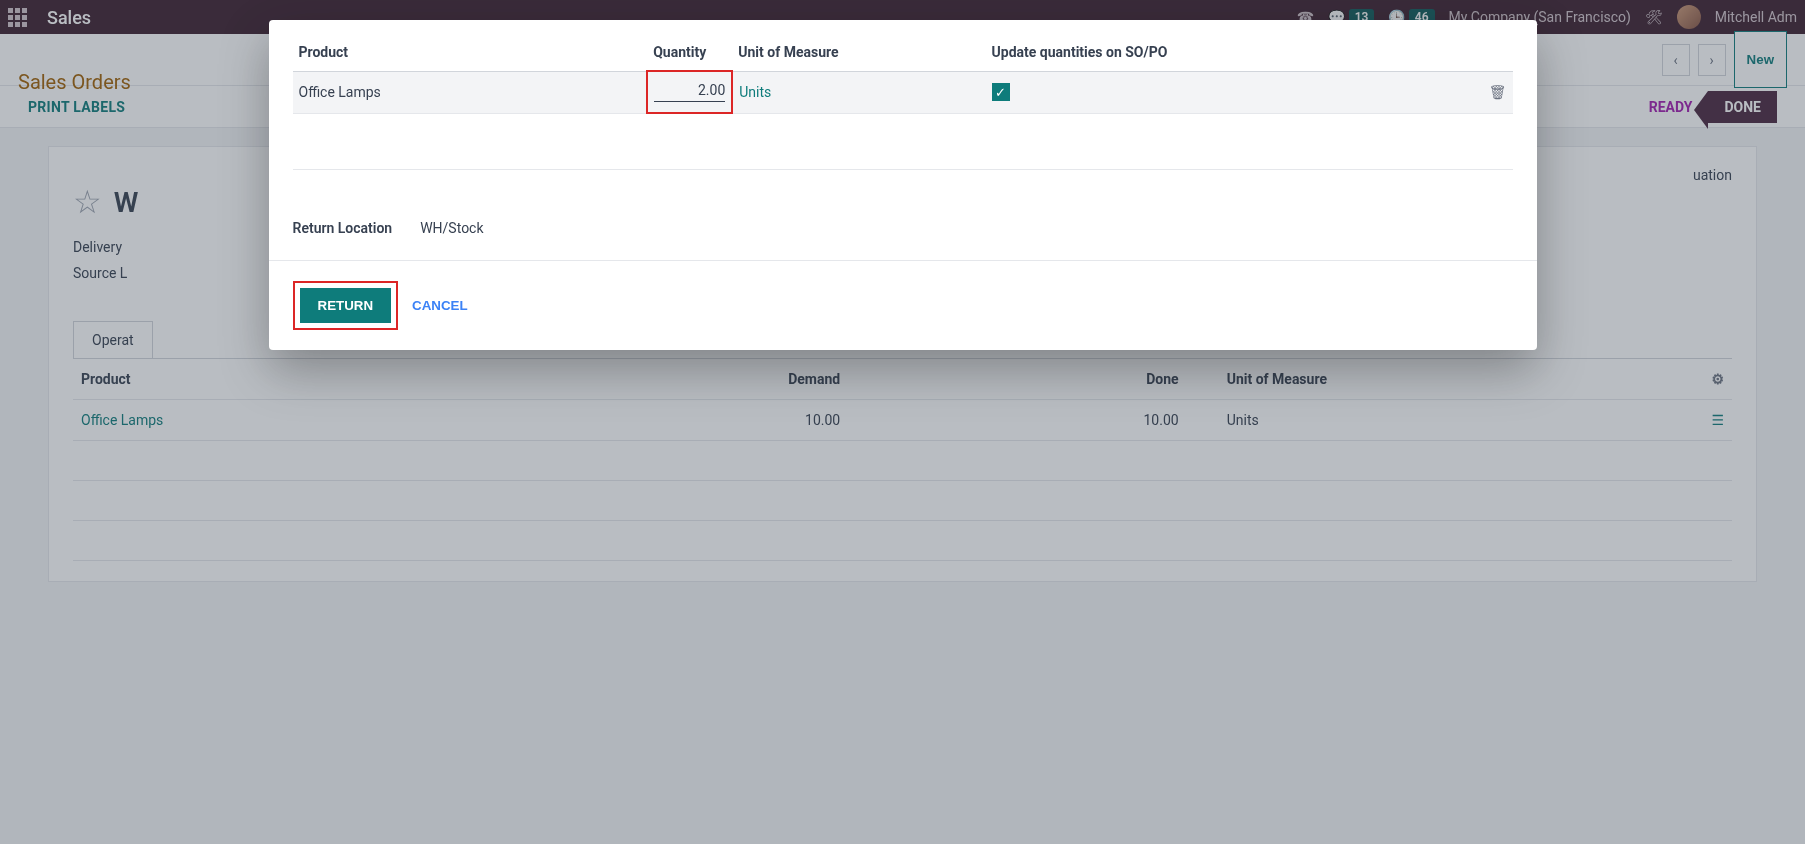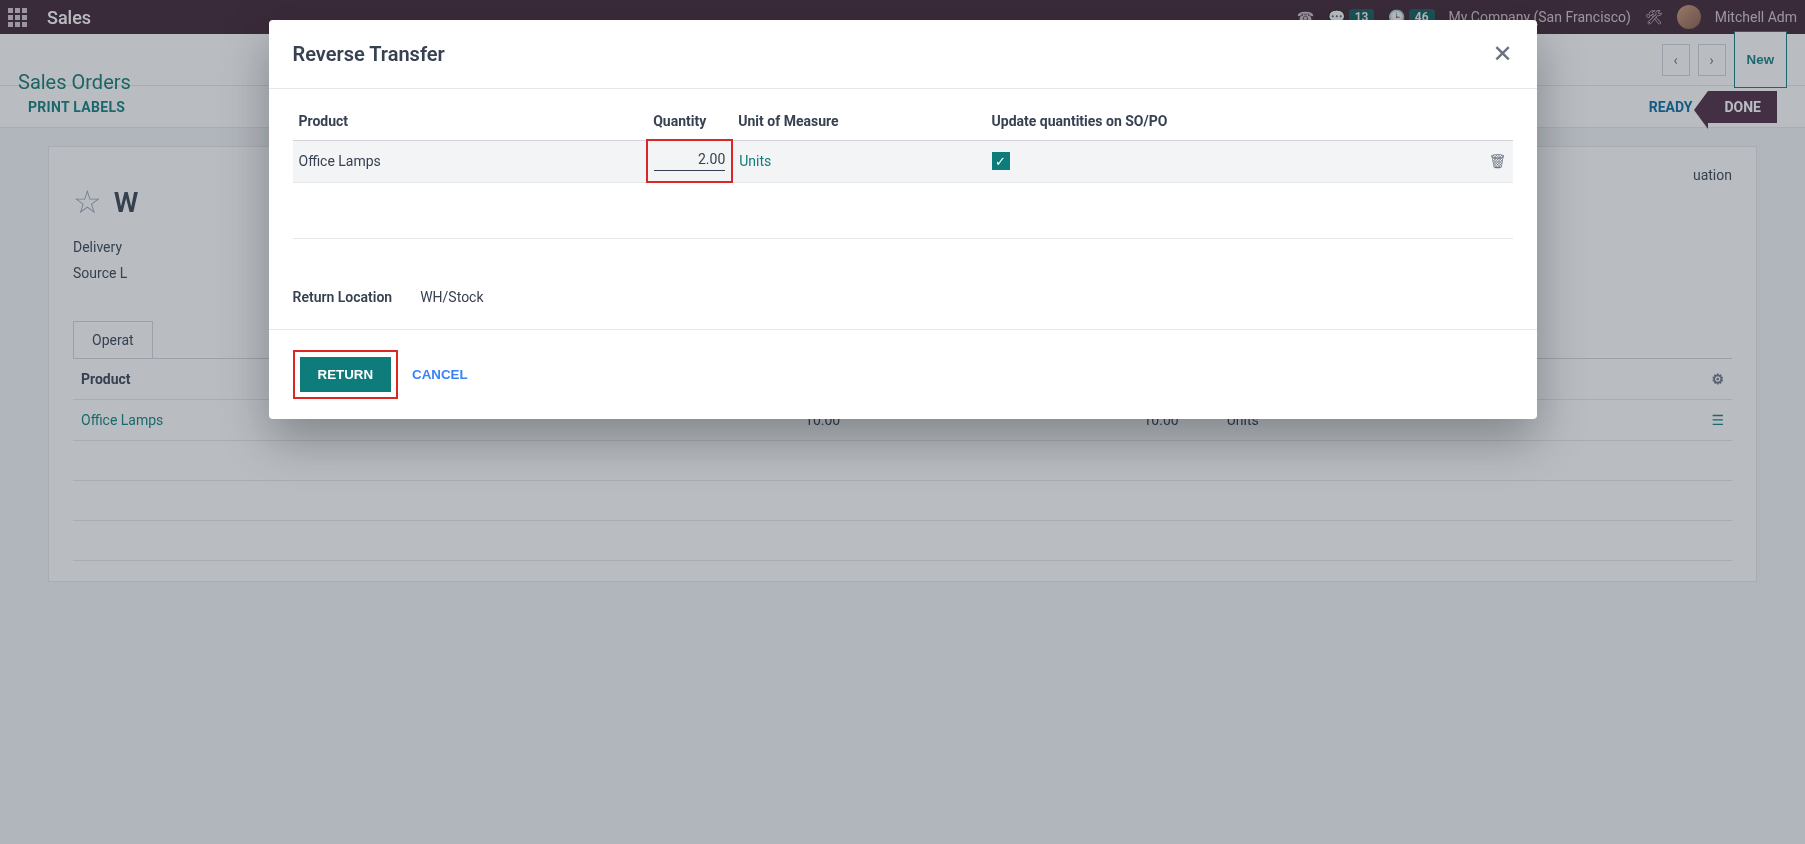--- a/index.html
+++ b/index.html
@@ -12,30 +12,30 @@
 .topnav .brand { font-size: 18px; font-weight: 500; color: #fff; }
 .topnav .menu { display: flex; gap: 24px; }
 .topnav .menu-item { color: #d1c4cb; cursor: pointer; }
 .topnav .right { margin-left: auto; display: flex; align-items: center; gap: 14px; }
 .topnav .badge { background: #0e5a5a; color: #fff; border-radius: 3px; padding: 1px 6px; font-size: 12px; font-weight: 600; }
 .topnav .icon-wrap { display: flex; align-items: center; gap: 3px; }
 .topnav .avatar { width: 24px; height: 24px; border-radius: 50%; background: linear-gradient(135deg,#c97,#854); }
 
 
 .secondbar { background: #fff; height: 52px; display: flex; align-items: center; padding: 0 18px; border-bottom: 1px solid #e5e7eb; }
-.secondbar .breadcrumb { font-size: 20px; color: #0f766e; margin-top: 44px; }
+.secondbar .breadcrumb { font-size: 20px; color: #a16207; margin-top: 44px; }
 .secondbar .right { margin-left: auto; display: flex; align-items: center; gap: 8px; }
 .pager-btn { width: 28px; height: 32px; display: flex; align-items: center; justify-content: center; cursor: pointer; color: #6b7280; border: 1px solid #d1d5db; background: #fff; }
 .new-btn { border: 1px solid #0e7c7b; color: #0e7c7b; background: #fff; padding: 20px 12px; font-weight: 600; cursor: pointer; }
 
 
 .toolbar { background: #fff; height: 42px; display: flex; align-items: center; padding: 0 28px; border-bottom: 1px solid #e5e7eb; }
 .toolbar .label-btn { color: #0e7c7b; font-weight: 700; letter-spacing: 0.3px; cursor: pointer; }
 .toolbar .status-right { margin-left: auto; display: flex; align-items: center; }
-.status-chip { padding: 8px 16px; font-weight: 700; color: #0369a1; }
+.status-chip { padding: 8px 16px; font-weight: 700; color: #a21caf; }
 .status-chip.done { background: #4a2740; color: #fff; position: relative; }
 .status-chip.done::before { content: ""; position: absolute; left: -14px; top: 0; border-top: 19px solid transparent; border-bottom: 19px solid transparent; border-right: 14px solid #4a2740; }
 
 
 .main-area { padding: 18px 48px; }
 .card { background: #fff; border: 1px solid #e5e7eb; padding: 20px 24px; }
 .card-header-row { display: flex; align-items: center; gap: 12px; margin-bottom: 18px; }
 .star-icon { font-size: 32px; color: #9ca3af; }
 .form-line { margin-bottom: 10px; color: #374151; }
 .tabbar { display: flex; border-bottom: 1px solid #d1d5db; margin-top: 40px; }
@@ -167,24 +167,20 @@
         <tr>
             <td colspan="5" style="height:40px;"></td>
           </tr>
       </tbody>
     </table>
   </div>
 </div>
 
 <div class="overlay">
   <div class="modal">
-    <div class="modal-header">
-      <div class="modal-title">Reverse Transfer</div>
-      <div class="modal-close">✕</div>
-    </div>
     <div class="modal-body">
       <table class="mtable">
         <thead>
             <tr>
           <th class="col-product">Product</th>
           <th class="col-qty qty">Quantity</th>
           <th class="col-uom">Unit of Measure</th>
           <th class="col-upd">Update quantities on SO/PO</th>
           <th class="col-del"></th>
         </tr>

